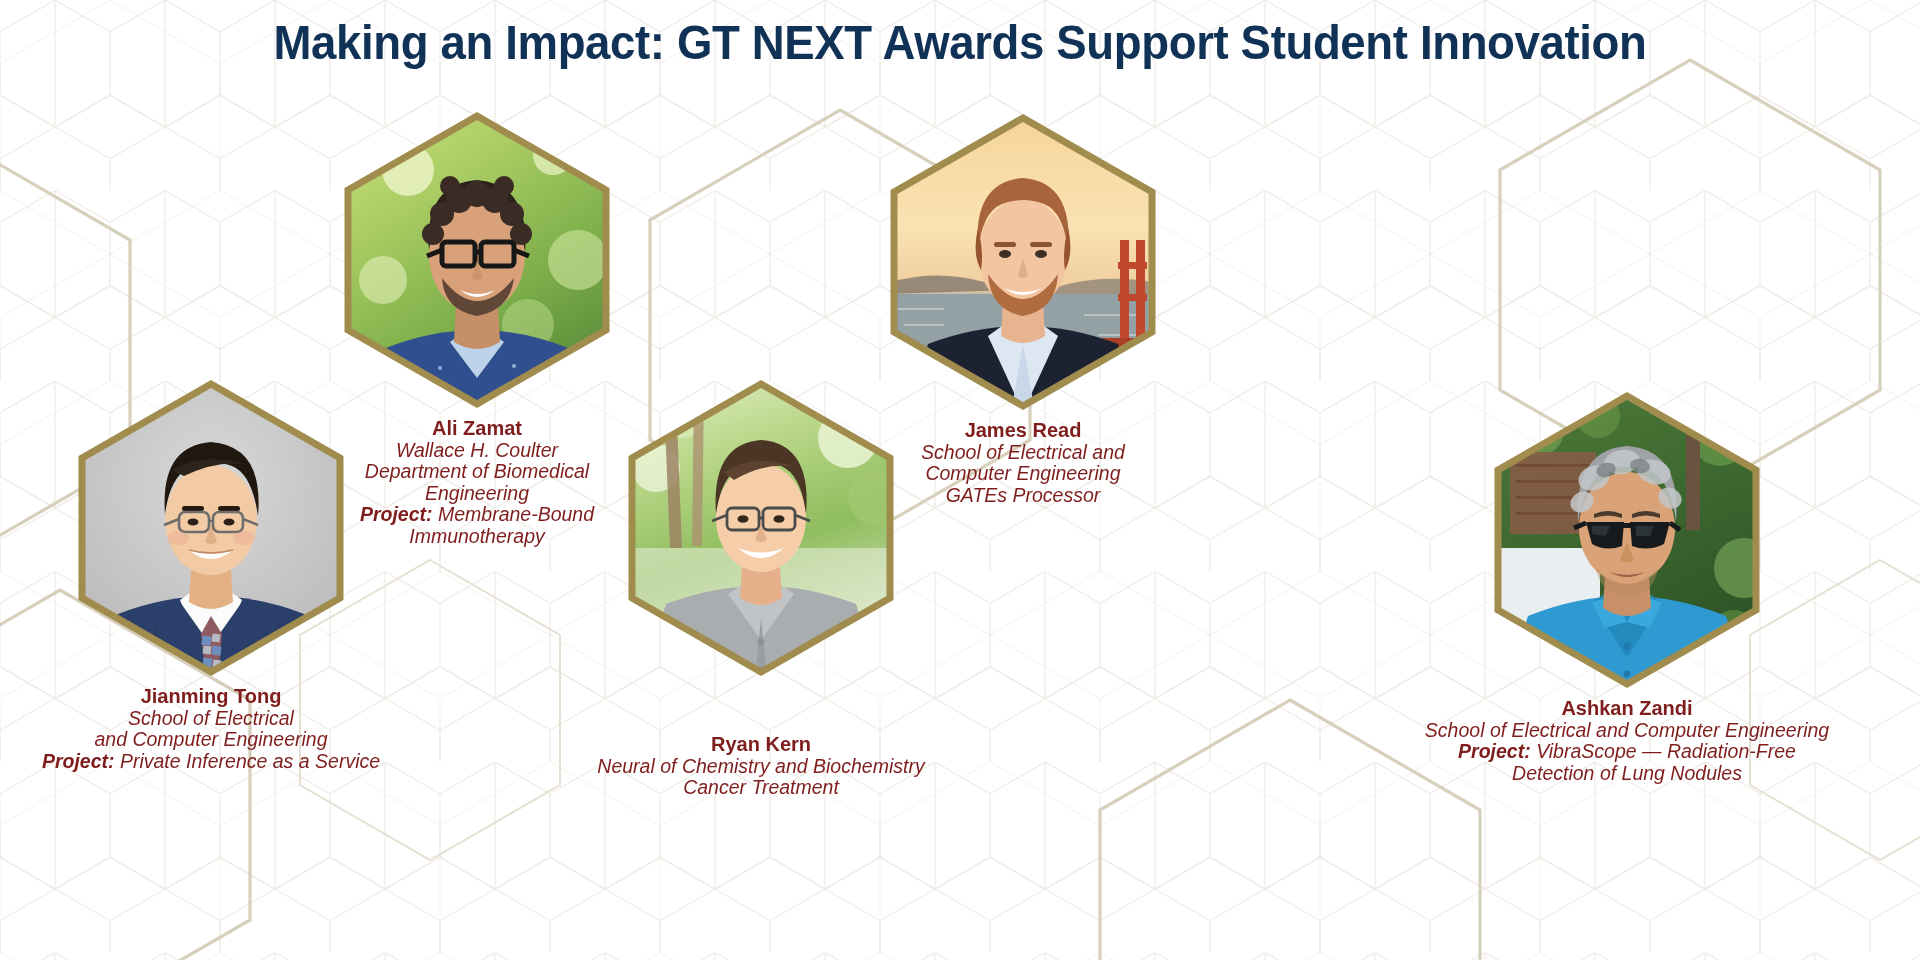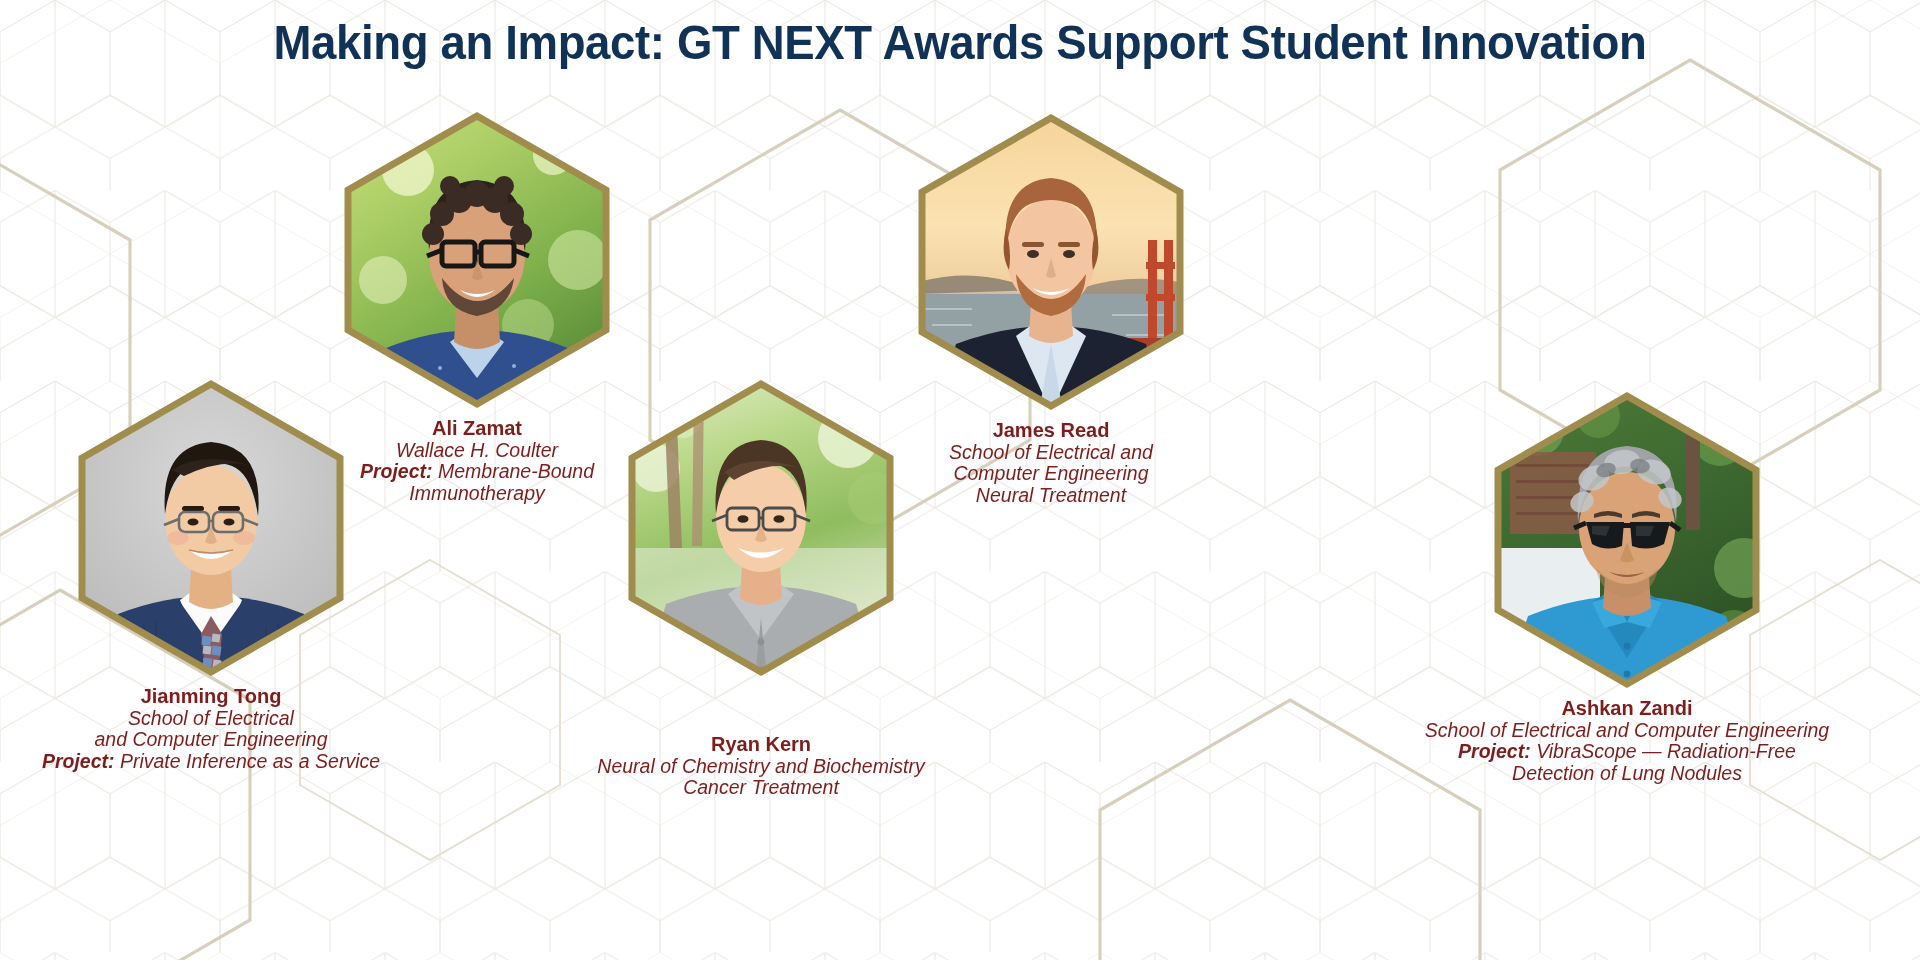--- a/index.html
+++ b/index.html
@@ -159,26 +159,28 @@
           <path d="M122 180 Q139 194 157 180 Q139 188 122 180 Z" fill="#fdfdfd"></path>
 
           <path d="M139 150 L134 168 Q139 172 145 168 Z" fill="#c58f67" opacity="0.7"></path>
         </g>
         <path d="M139 6 L268 80 L268 220 L139 294 L10 220 L10 80 Z" fill="none" stroke="#a08d4e" stroke-width="7"></path>
       </svg>
     </div>
     <div class="caption" style="top:308px;width:420px;">
       <span class="nm">Ali Zamat</span>
       <span class="ln">Wallace H. Coulter</span>
+      <span class="ln">Department of Biomedical</span>
+      <span class="ln">Engineering</span>
       <span class="ln"><b class="pj">Project:</b> <span>Membrane-Bound</span></span>
       <span class="ln">Immunotherapy</span>
     </div>
   </div>
 
-  <div class="card" style="left:912px;top:112px;">
+  <div class="card" style="left:884px;top:112px;">
     <div class="hexwrap">
       <svg width="278" height="300" viewBox="0 0 278 300">
         <defs>
           <clipPath id="clipB">
               <path d="M139 6 L268 80 L268 220 L139 294 L10 220 L10 80 Z"></path>
             </clipPath>
           <linearGradient id="jrSky" x1="0" y1="0" x2="0" y2="1">
             <stop offset="0%" stop-color="#f6d49a"></stop>
             <stop offset="38%" stop-color="#fbe2b2"></stop>
             <stop offset="58%" stop-color="#f0cfa0"></stop>
@@ -242,21 +244,21 @@
 
           <path d="M139 146 L134 164 Q139 168 144 164 Z" fill="#e0ae8a"></path>
         </g>
         <path d="M139 6 L268 80 L268 220 L139 294 L10 220 L10 80 Z" fill="none" stroke="#a08d4e" stroke-width="7"></path>
       </svg>
     </div>
     <div class="caption" style="top:308px;width:440px;">
       <span class="nm">James Read</span>
       <span class="ln">School of Electrical and</span>
       <span class="ln">Computer Engineering</span>
-      <span class="ln">Neural Treatment</span>
+      <span class="ln">GATEs Processor</span>
     </div>
   </div>
 
   <div class="card" style="left:72px;top:378px;">
     <div class="hexwrap">
       <svg width="278" height="300" viewBox="0 0 278 300">
         <defs>
           <clipPath id="clipC">
               <path d="M139 6 L268 80 L268 220 L139 294 L10 220 L10 80 Z"></path>
             </clipPath>

